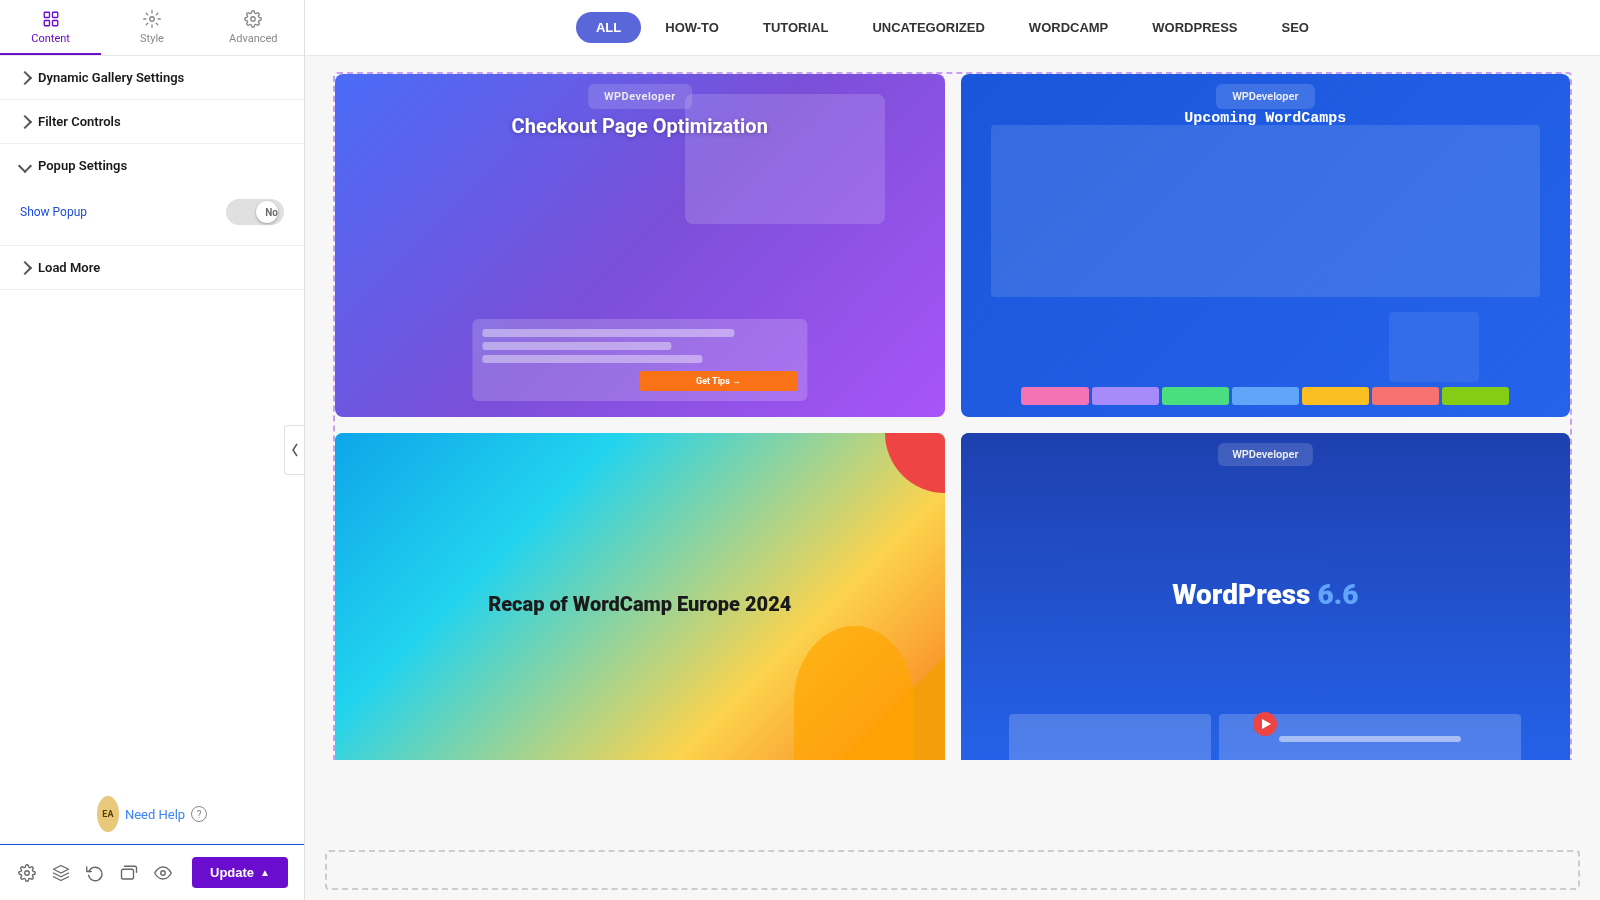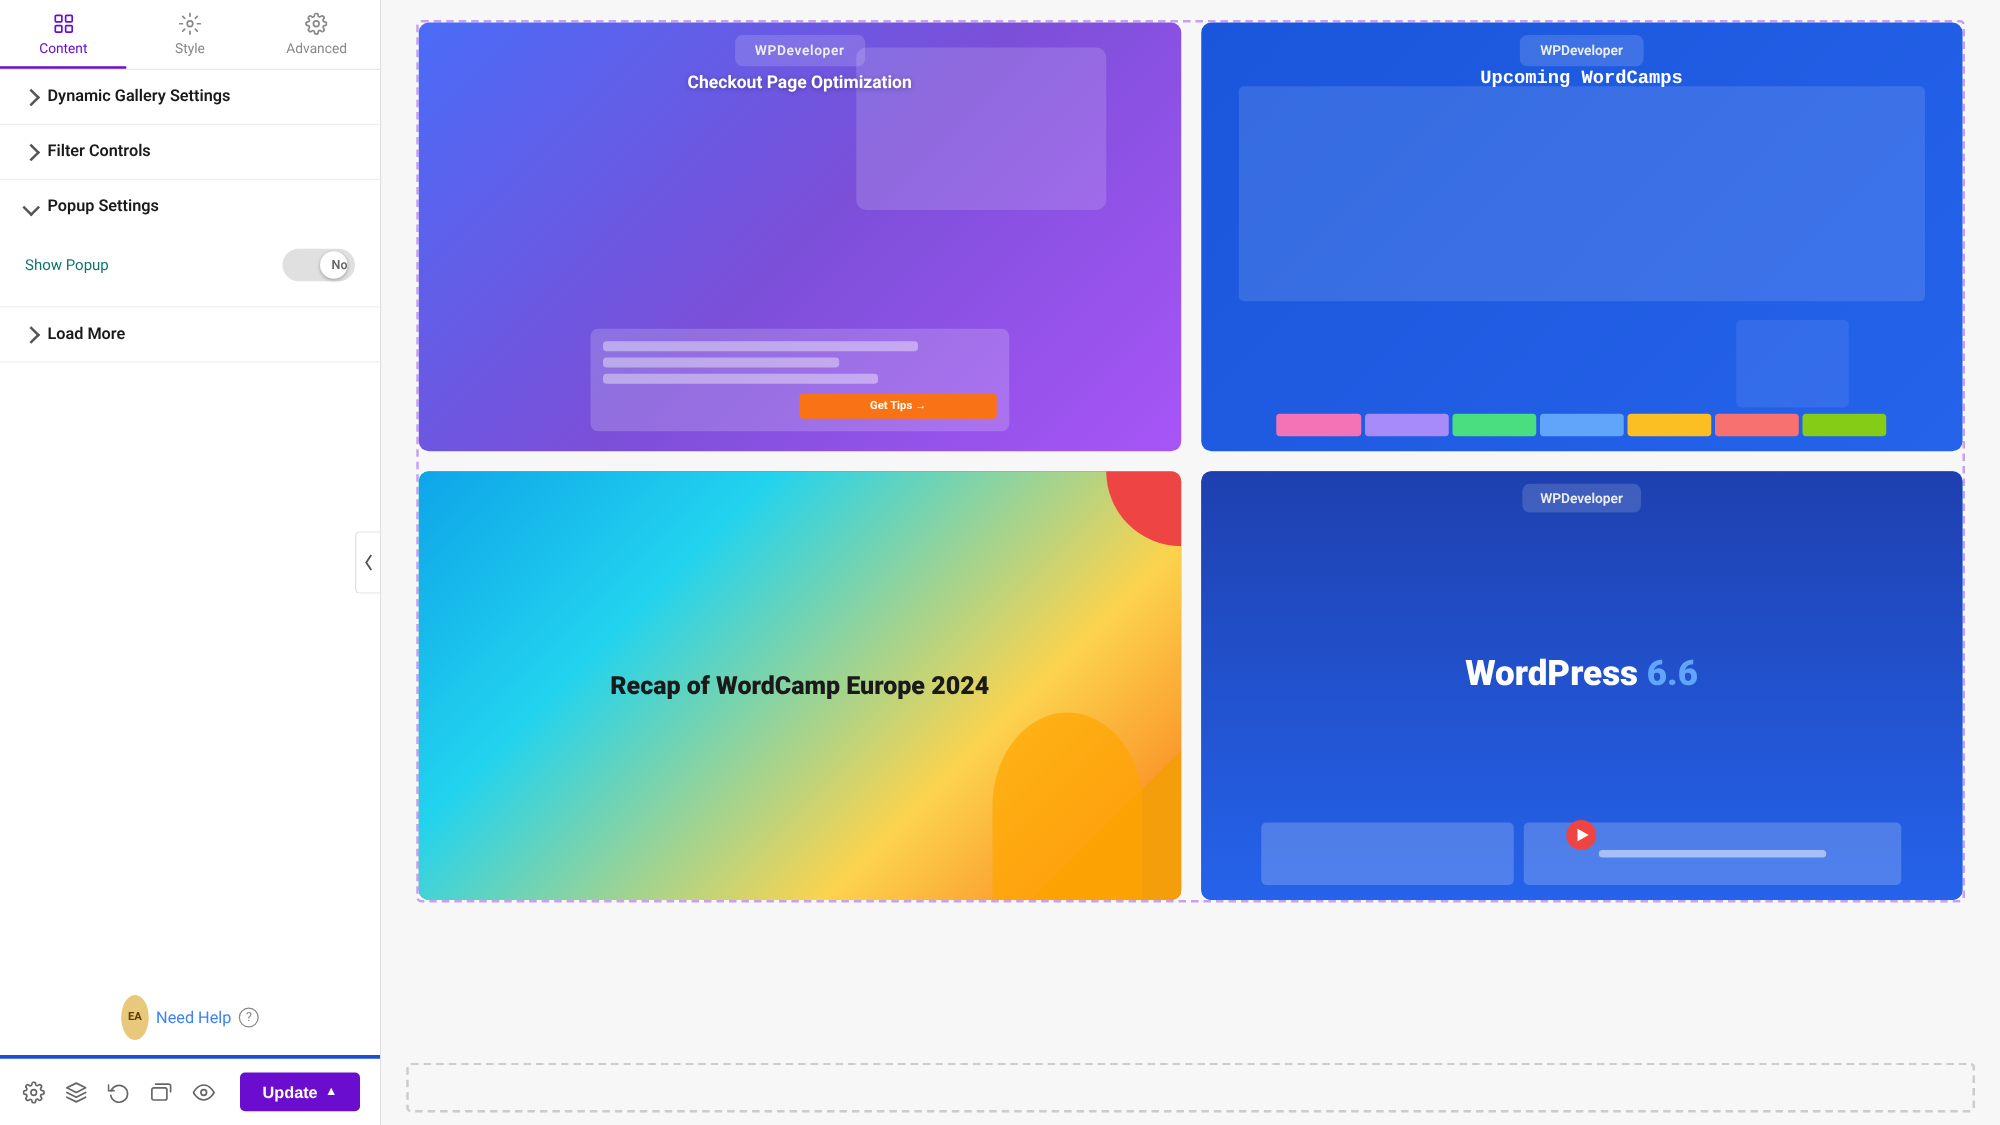--- a/index.html
+++ b/index.html
@@ -130,21 +130,21 @@
 
     
     .show-popup-row {
       display: flex;
       align-items: center;
       justify-content: space-between;
       padding: 4px 0;
     }
     .show-popup-label {
       font-size: 12px;
-      color: #0f766e;
+      color: #1d4ed8;
     }
 
     .toggle {
       display: flex;
       align-items: center;
       background: #e0e0e0;
       border-radius: 20px;
       padding: 2px;
       width: 58px;
       height: 26px;
@@ -165,21 +165,21 @@
       font-size: 10px;
       color: #666;
       font-weight: 600;
     }
 
     
     .bottom-bar {
       display: flex;
       align-items: center;
       height: 56px;
-      border-top: 3px solid #1d4ed8;
+      border-top: 1px solid #1d4ed8;
       padding: 0 16px;
       gap: 12px;
     }
     .bottom-icons {
       display: flex;
       gap: 12px;
       flex: 1;
     }
     .bottom-icon {
       width: 22px;
@@ -537,29 +537,38 @@
 
   <div class="collapse-handle">
     <svg viewBox="0 0 8 14" width="8" height="14" fill="none" stroke="#555" stroke-width="1.5">
       <polyline points="6 1 2 7 6 13"></polyline>
     </svg>
   </div>
 </div>
 
 <div class="main">
 
+  <div class="filter-bar">
+    <button class="filter-tab active">ALL</button>
+    <button class="filter-tab">HOW-TO</button>
+    <button class="filter-tab">TUTORIAL</button>
+    <button class="filter-tab">UNCATEGORIZED</button>
+    <button class="filter-tab">WORDCAMP</button>
+    <button class="filter-tab">WORDPRESS</button>
+    <button class="filter-tab">SEO</button>
+  </div>
 
   <div class="gallery">
     <div class="gallery-border">
       <div class="gallery-grid">
 
         <div class="gallery-item img-checkout">
 
           <div style="position:absolute;top:10px;left:50%;transform:translateX(-50%);background:rgba(255,255,255,0.15);border-radius:6px;padding:6px 16px;font-size:11px;font-weight:600;color:#eee;letter-spacing:0.5px;">WPDeveloper</div>
-          <div style="position:absolute;top:40px;left:50%;transform:translateX(-50%);font-size:14px;font-weight:700;color:#fff;text-shadow:0 1px 4px rgba(0,0,0,0.3);text-align:center;width:80%;">Checkout Page Optimization</div>
+          <div style="position:absolute;top:40px;left:50%;transform:translateX(-50%);font-size:20px;font-weight:700;color:#fff;text-shadow:0 1px 4px rgba(0,0,0,0.3);text-align:center;width:80%;">Checkout Page Optimization</div>
 
           <div style="position:absolute;bottom:16px;left:50%;transform:translateX(-50%);width:55%;background:rgba(255,255,255,0.18);border-radius:6px;padding:10px;">
             <div style="background:rgba(255,255,255,0.4);border-radius:3px;height:8px;margin-bottom:5px;width:80%;"></div>
             <div style="background:rgba(255,255,255,0.4);border-radius:3px;height:8px;margin-bottom:5px;width:60%;"></div>
             <div style="background:rgba(255,255,255,0.4);border-radius:3px;height:8px;width:70%;"></div>
             <div style="background:#f97316;border-radius:3px;height:20px;margin-top:8px;width:50%;margin-left:auto;display:flex;align-items:center;justify-content:center;font-size:9px;font-weight:700;color:#fff;">Get Tips →</div>
           </div>
         </div>
 
         <div class="gallery-item img-wordcamps">

